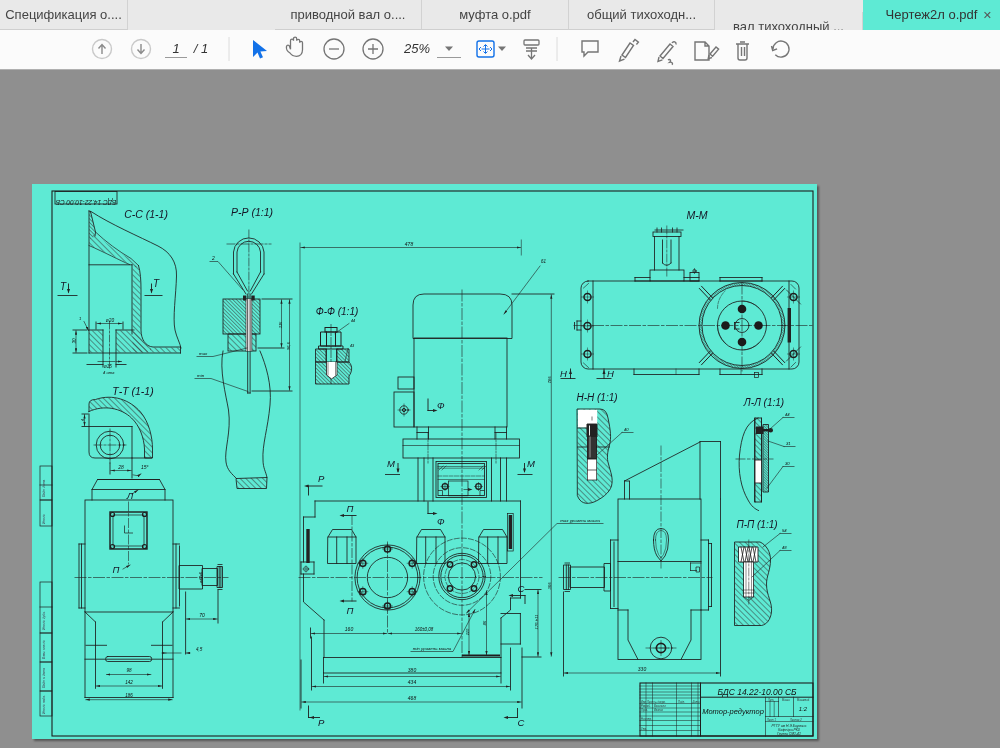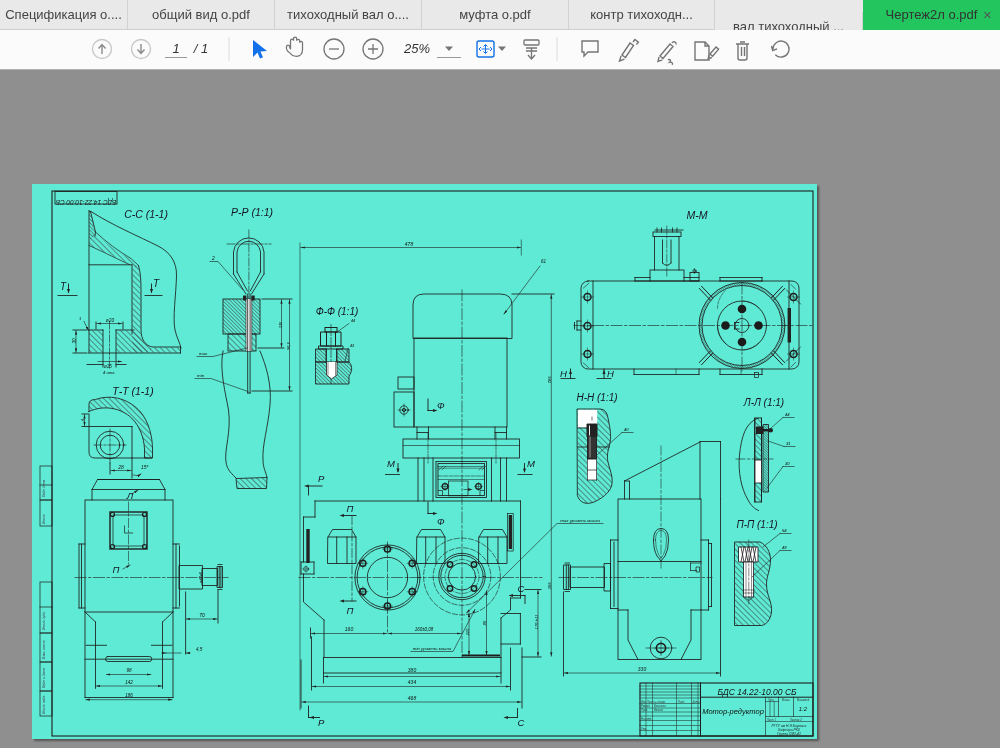--- a/index.html
+++ b/index.html
@@ -1,34 +1,33 @@
 <!DOCTYPE html>
 <html><head>
 <meta charset="utf-8">
 <style>
 html,body{margin:0;padding:0;width:1000px;height:748px;overflow:hidden;
  font-family:"Liberation Sans",sans-serif;background:#8f8f8f;}
 #tabs{position:absolute;left:0;top:0;width:1000px;height:30px;background:#e9e9e9;}
 .tab{position:absolute;top:0;height:29px;line-height:30px;text-align:center;font-size:13px;color:#444;
  border-right:1px solid #d2d2d2;border-bottom:1px solid #cfcfcf;overflow:hidden;white-space:nowrap;}
-#atab{position:absolute;top:0;height:30px;background:#22c55e;line-height:30px;
+#atab{position:absolute;top:0;height:30px;background:#5eead4;line-height:30px;
  text-align:center;font-size:13px;color:#333;}
 #atab .x{position:absolute;right:8px;top:0px;color:#555;font-size:11px;}
 #toolbar{position:absolute;left:0;top:30px;width:1000px;height:39px;background:#fbfbfb;border-bottom:1px solid #b0b0b0;}
 #page{position:absolute;left:32px;top:184px;width:785px;height:555px;background:#5eead4;box-shadow:1.5px 1.5px 2px rgba(0,0,0,.4);}
 svg text{font-style:italic;font-family:"Liberation Sans",sans-serif;}
 </style>
 </head>
 <body>
 <div id="tabs">
   <div class="tab" style="left:0;width:127px;">Спецификация о....</div>
-  <div class="tab" style="left:128px;width:146px;">общий вид o.pdf</div>
-  <div class="tab" style="left:275px;width:146px;">тихоходный вал о....</div>
+  <div class="tab" style="left:275px;width:146px;">приводной вал о....</div>
   <div class="tab" style="left:422px;width:146px;">муфта o.pdf</div>
-  <div class="tab" style="left:569px;width:145px;">контр тихоходн...</div>
+  <div class="tab" style="left:569px;width:145px;">общий тихоходн...</div>
   <div class="tab" style="left:715px;width:147px;margin-top:12px;">вал тихоходный ...</div>
   <div id="atab" style="left:863px;width:137px;">Чертеж2л o.pdf<span class="x">✕</span></div>
 </div>
 <div id="toolbar">
 <svg width="1000" height="39" viewBox="0 0 1000 39" fill="none" stroke="#757575">
   <g stroke-width="1.4">
     <circle cx="102" cy="19" r="9.5" stroke="#c9c9c9"></circle>
     <path d="M102 24 v-9 M98.5 18.5 l3.5 -4 3.5 4" stroke="#8a8a8a"></path>
     <circle cx="141" cy="19" r="9.5" stroke="#c9c9c9"></circle>
     <path d="M141 14 v9 M137.5 19.5 l3.5 4 3.5 -4" stroke="#8a8a8a"></path>

